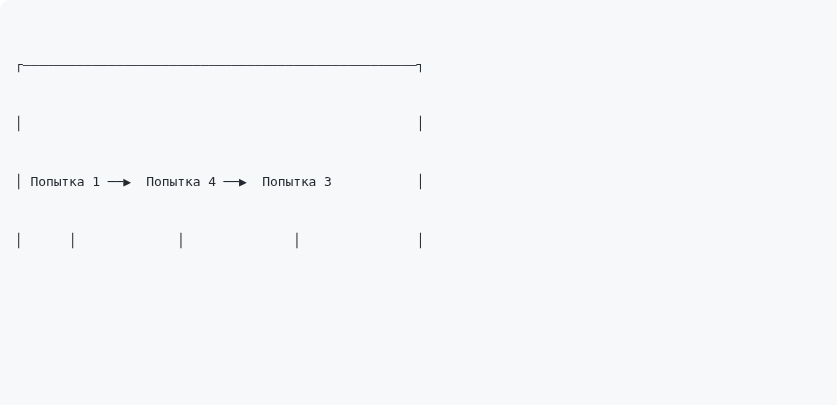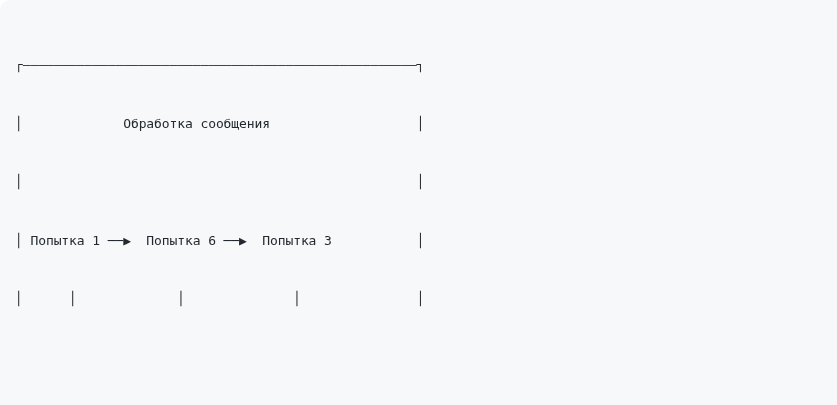--- a/index.html
+++ b/index.html
@@ -34,23 +34,22 @@
     height: 19.5px;
     white-space: pre;
   }
 </style>
 </head>
 <body>
 
 <div class="panel">
   <div class="ascii">
     <div class="ln">┌–––––––––––––––––––––––––––––––––––––––––––––––––––┐</div>
-    <div class="ln">│             Обработка сообщения                   │</div>
     <div class="ln">│                                                   │</div>
-    <div class="ln">│ Попытка 1 ──▶  Попытка 6 ──▶  Попытка 3           │</div>
+    <div class="ln">│ Попытка 1 ──▶  Попытка 4 ──▶  Попытка 3           │</div>
     <div class="ln">│      │             │              │               │</div>
     
     
     
     
     
     
     
     
     

